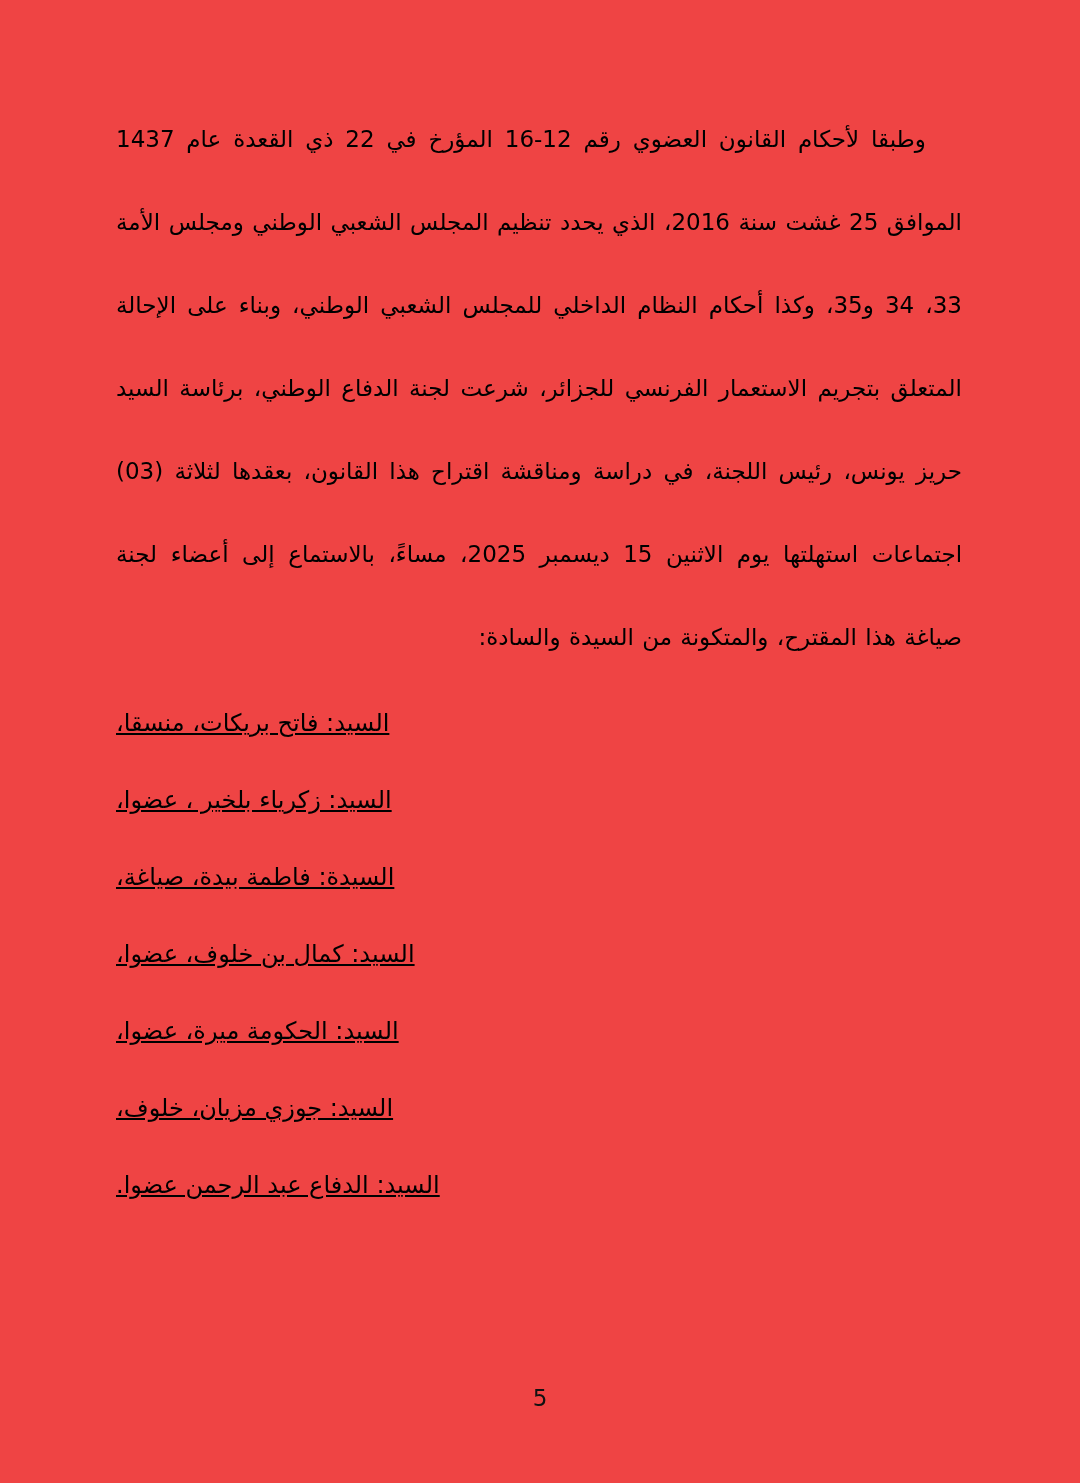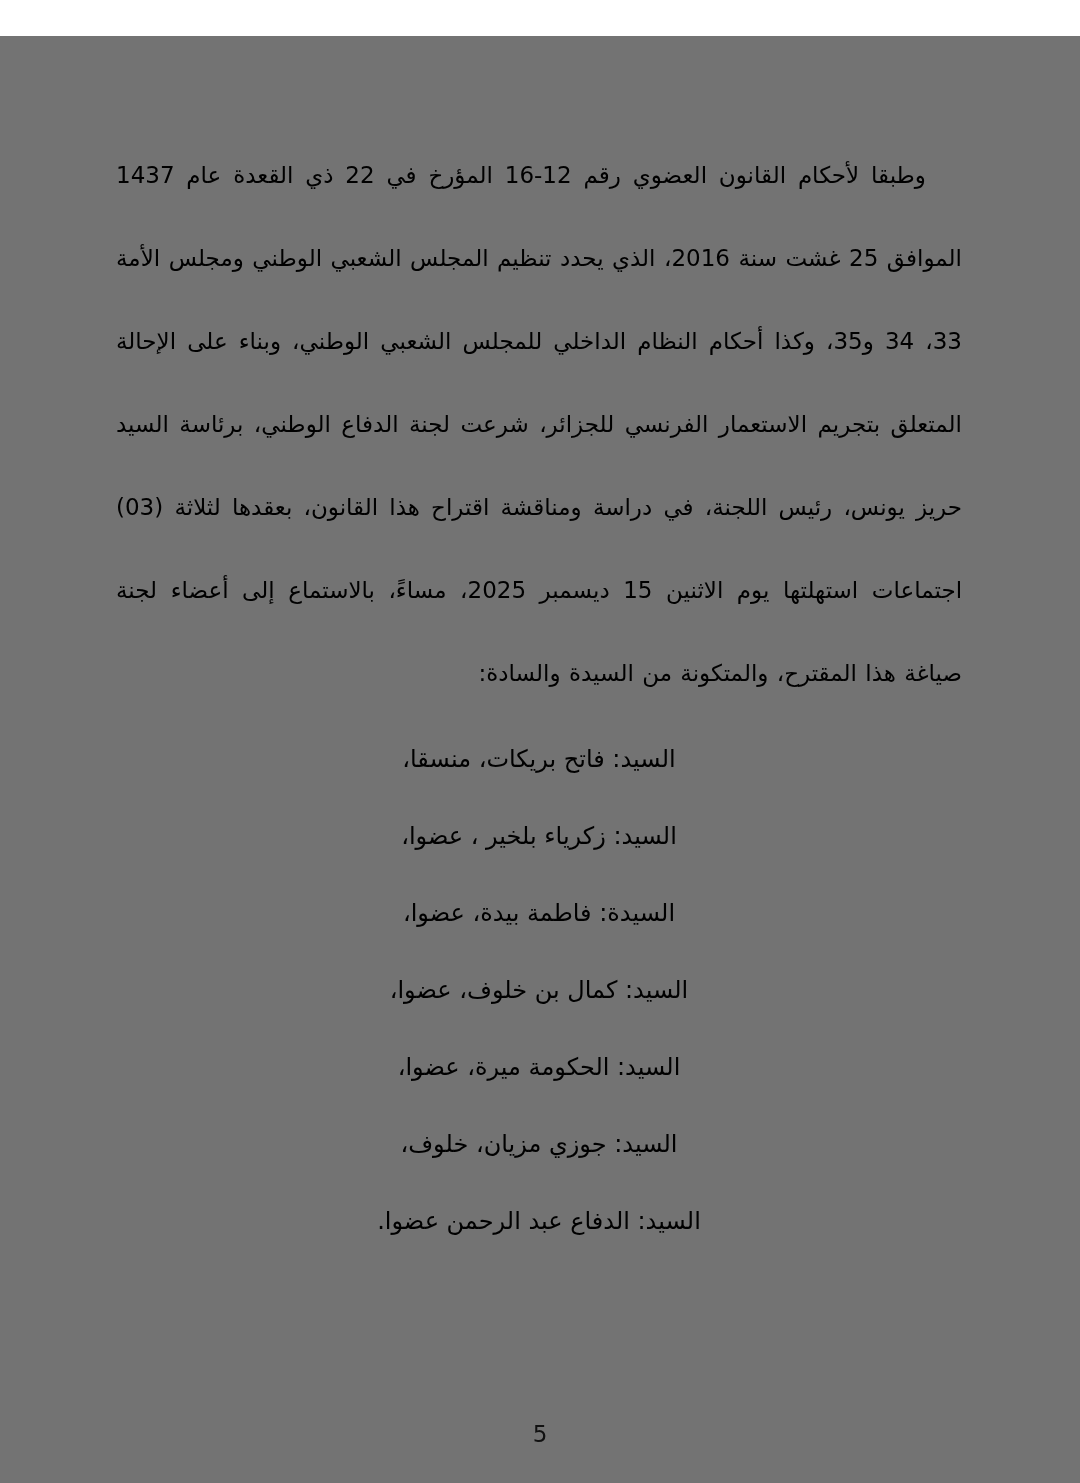--- a/index.html
+++ b/index.html
@@ -8,22 +8,21 @@
     height: 1483px;
     background: #ffffff;
     position: relative;
     overflow: hidden;
     font-family: "DejaVu Sans", sans-serif;
     color: #000000;
   }
   .page {
     position: absolute;
     inset: 0;
-    background: #737373;
-    margin-top: 36px;
+    background: #ef4444;
   }
   .content {
     position: absolute;
     top: 98px;
     right: 118px;
     left: 116px;
     direction: rtl;
     unicode-bidi: embed;
   }
   .para-line {
@@ -37,21 +36,22 @@
   .para-line.indent { text-indent: 36px; }
   .para-line.last {
     text-align: center;
     text-align-last: right;
   }
   .members { margin-top: 6px; }
   .member-line {
     font-size: 24px;
     line-height: 77px;
     height: 77px;
-    text-align: center;
+    text-align: left;
+    text-decoration: underline;
   }
   .page-number {
     position: absolute;
     top: 1385px;
     left: 0;
     width: 100%;
     text-align: center;
     font-size: 23px;
     color: #111111;
   }
@@ -86,21 +86,21 @@
     <div class="para-line">الموافق 25 غشت سنة 2016، الذي يحدد تنظيم المجلس الشعبي الوطني ومجلس الأمة</div>
     <div class="para-line">33، 34 و35، وكذا أحكام النظام الداخلي للمجلس الشعبي الوطني، وبناء على الإحالة</div>
     <div class="para-line">المتعلق بتجريم الاستعمار الفرنسي للجزائر، شرعت لجنة الدفاع الوطني، برئاسة السيد</div>
     <div class="para-line">حريز يونس، رئيس اللجنة، في دراسة ومناقشة اقتراح هذا القانون، بعقدها لثلاثة (03)</div>
     <div class="para-line">اجتماعات استهلتها يوم الاثنين 15 ديسمبر 2025، مساءً، بالاستماع إلى أعضاء لجنة</div>
     <div class="para-line last">صياغة هذا المقترح، والمتكونة من السيدة والسادة:</div>
 
     <div class="members">
       <div class="member-line">السيد: فاتح بريكات، منسقا،</div>
       <div class="member-line">السيد: زكرياء بلخير ، عضوا،</div>
-      <div class="member-line">السيدة: فاطمة بيدة، عضوا،</div>
+      <div class="member-line">السيدة: فاطمة بيدة، صياغة،</div>
       <div class="member-line">السيد: كمال بن خلوف، عضوا،</div>
       <div class="member-line">السيد: الحكومة ميرة، عضوا،</div>
       <div class="member-line">السيد: جوزي مزيان، خلوف،</div>
       <div class="member-line">السيد: الدفاع عبد الرحمن عضوا.</div>
     </div>
   </main>
 
   <div class="page-number">5</div>
 
 

